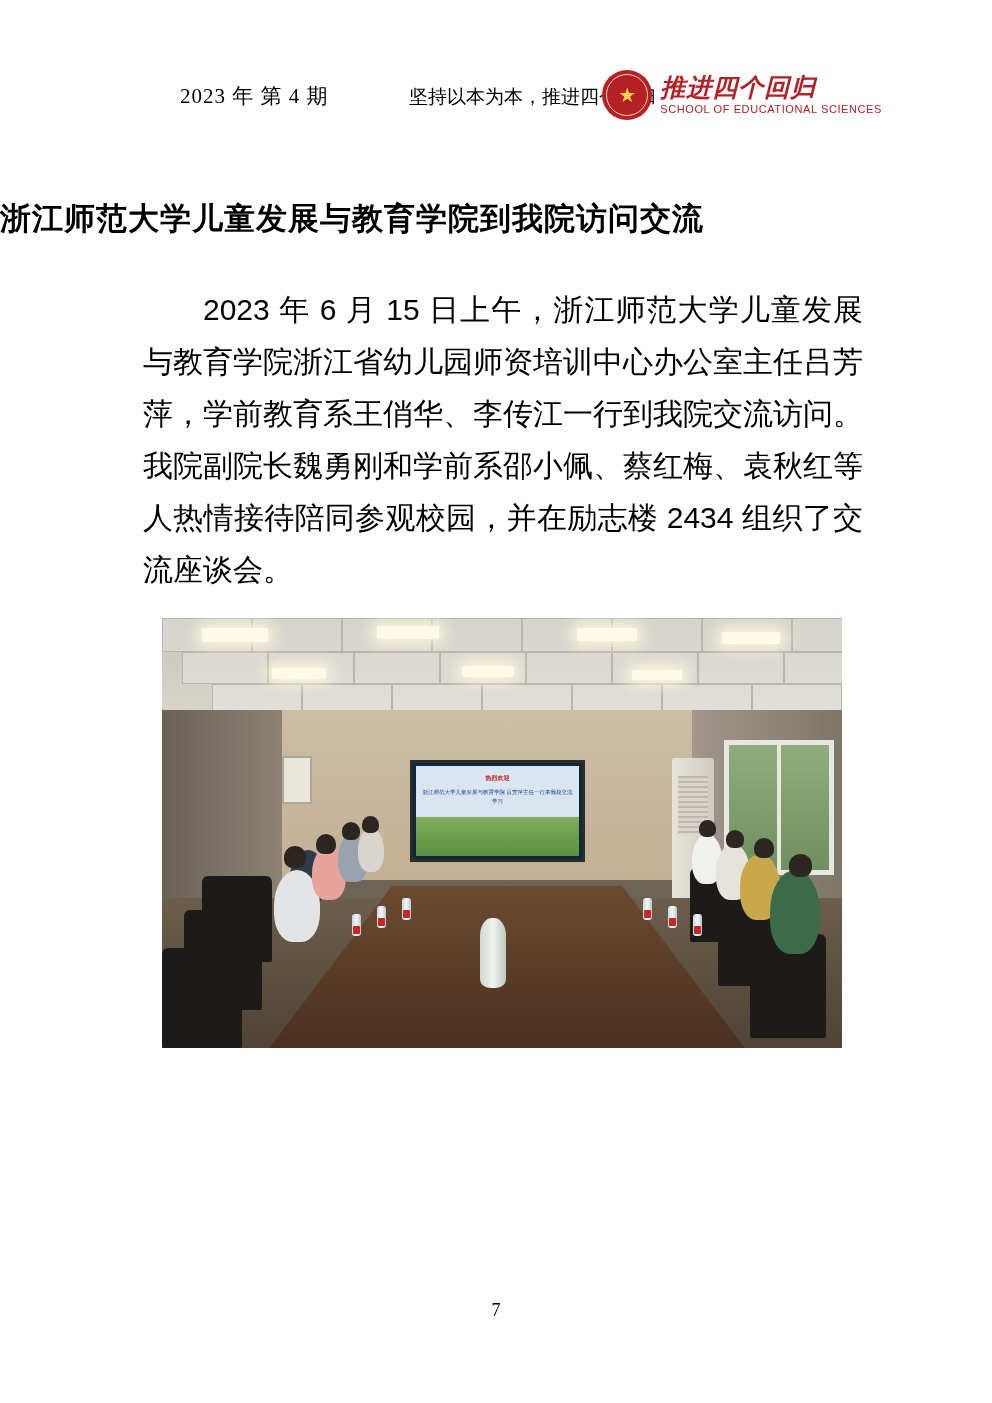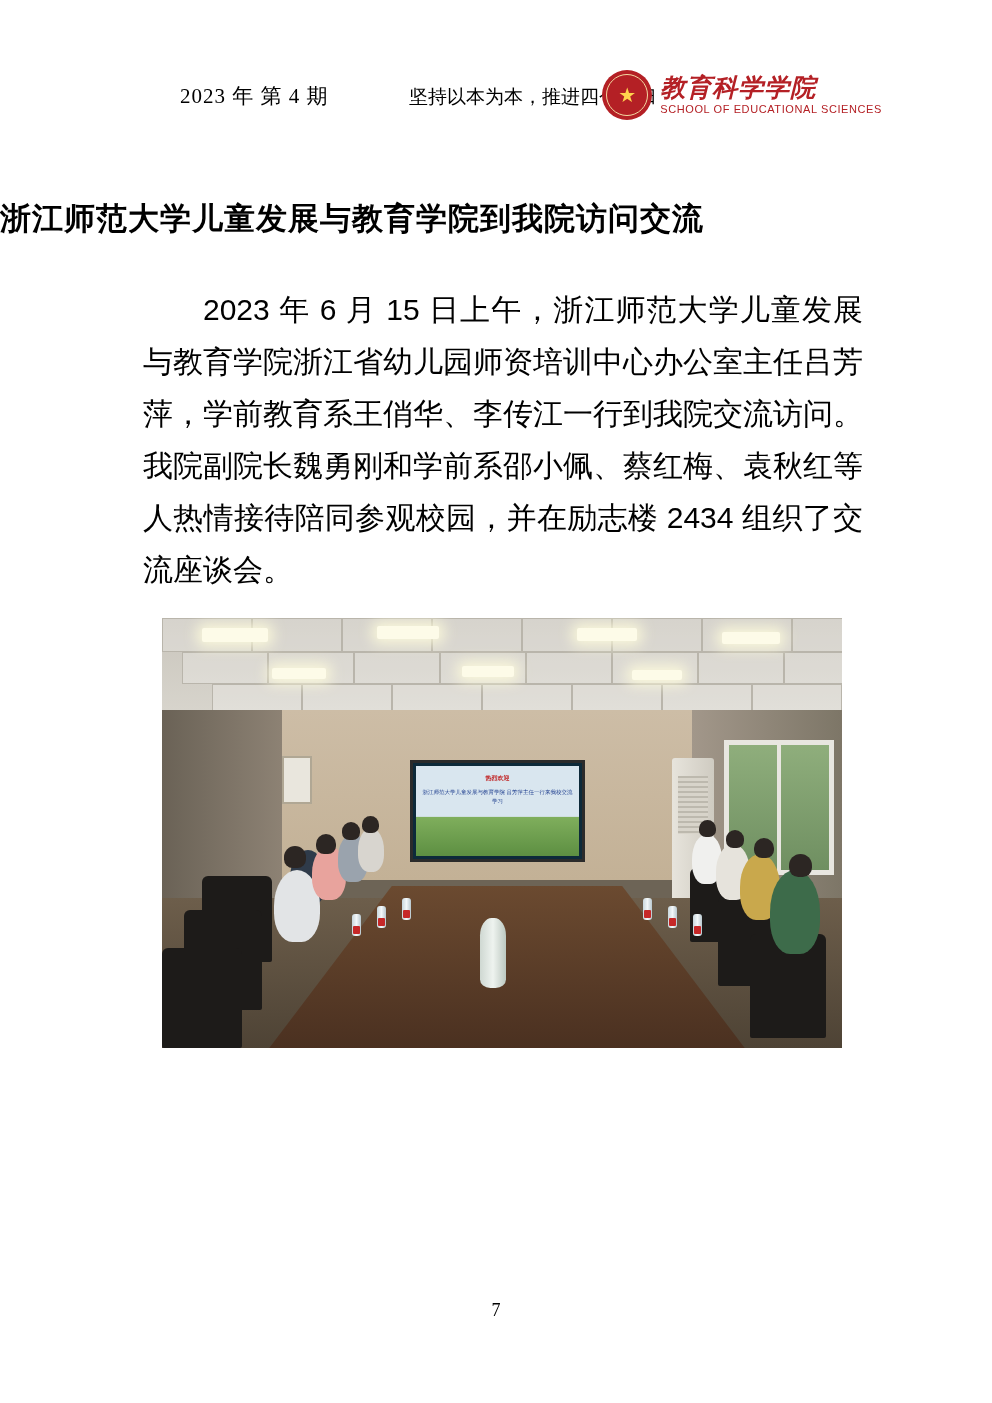--- a/index.html
+++ b/index.html
@@ -304,21 +304,21 @@
 <div class="page">
 
   <div class="header">
     <div class="header-issue">2023 年 第 4 期</div>
     <div class="header-slogan">坚持以本为本，推进四个回归</div>
     <div class="header-logo">
       <span class="logo-mark">
         <span class="logo-star">★</span>
       </span>
       <span class="logo-text">
-        <span class="logo-cn">教育科学学院</span>
+        <span class="logo-cn">推进四个回归</span>
         <span class="logo-en">SCHOOL OF EDUCATIONAL SCIENCES</span>
       </span>
     </div>
   </div>
 
   <div class="doc-title">浙江师范大学儿童发展与教育学院到我院访问交流</div>
 
   <div class="content">
 
     <p class="body-para">2023 年 6 月 15 日上午，浙江师范大学儿童发展与教育学院浙江省幼儿园师资培训中心办公室主任吕芳萍，学前教育系王俏华、李传江一行到我院交流访问。我院副院长魏勇刚和学前系邵小佩、蔡红梅、袁秋红等人热情接待陪同参观校园，并在励志楼 2434 组织了交流座谈会。</p>

